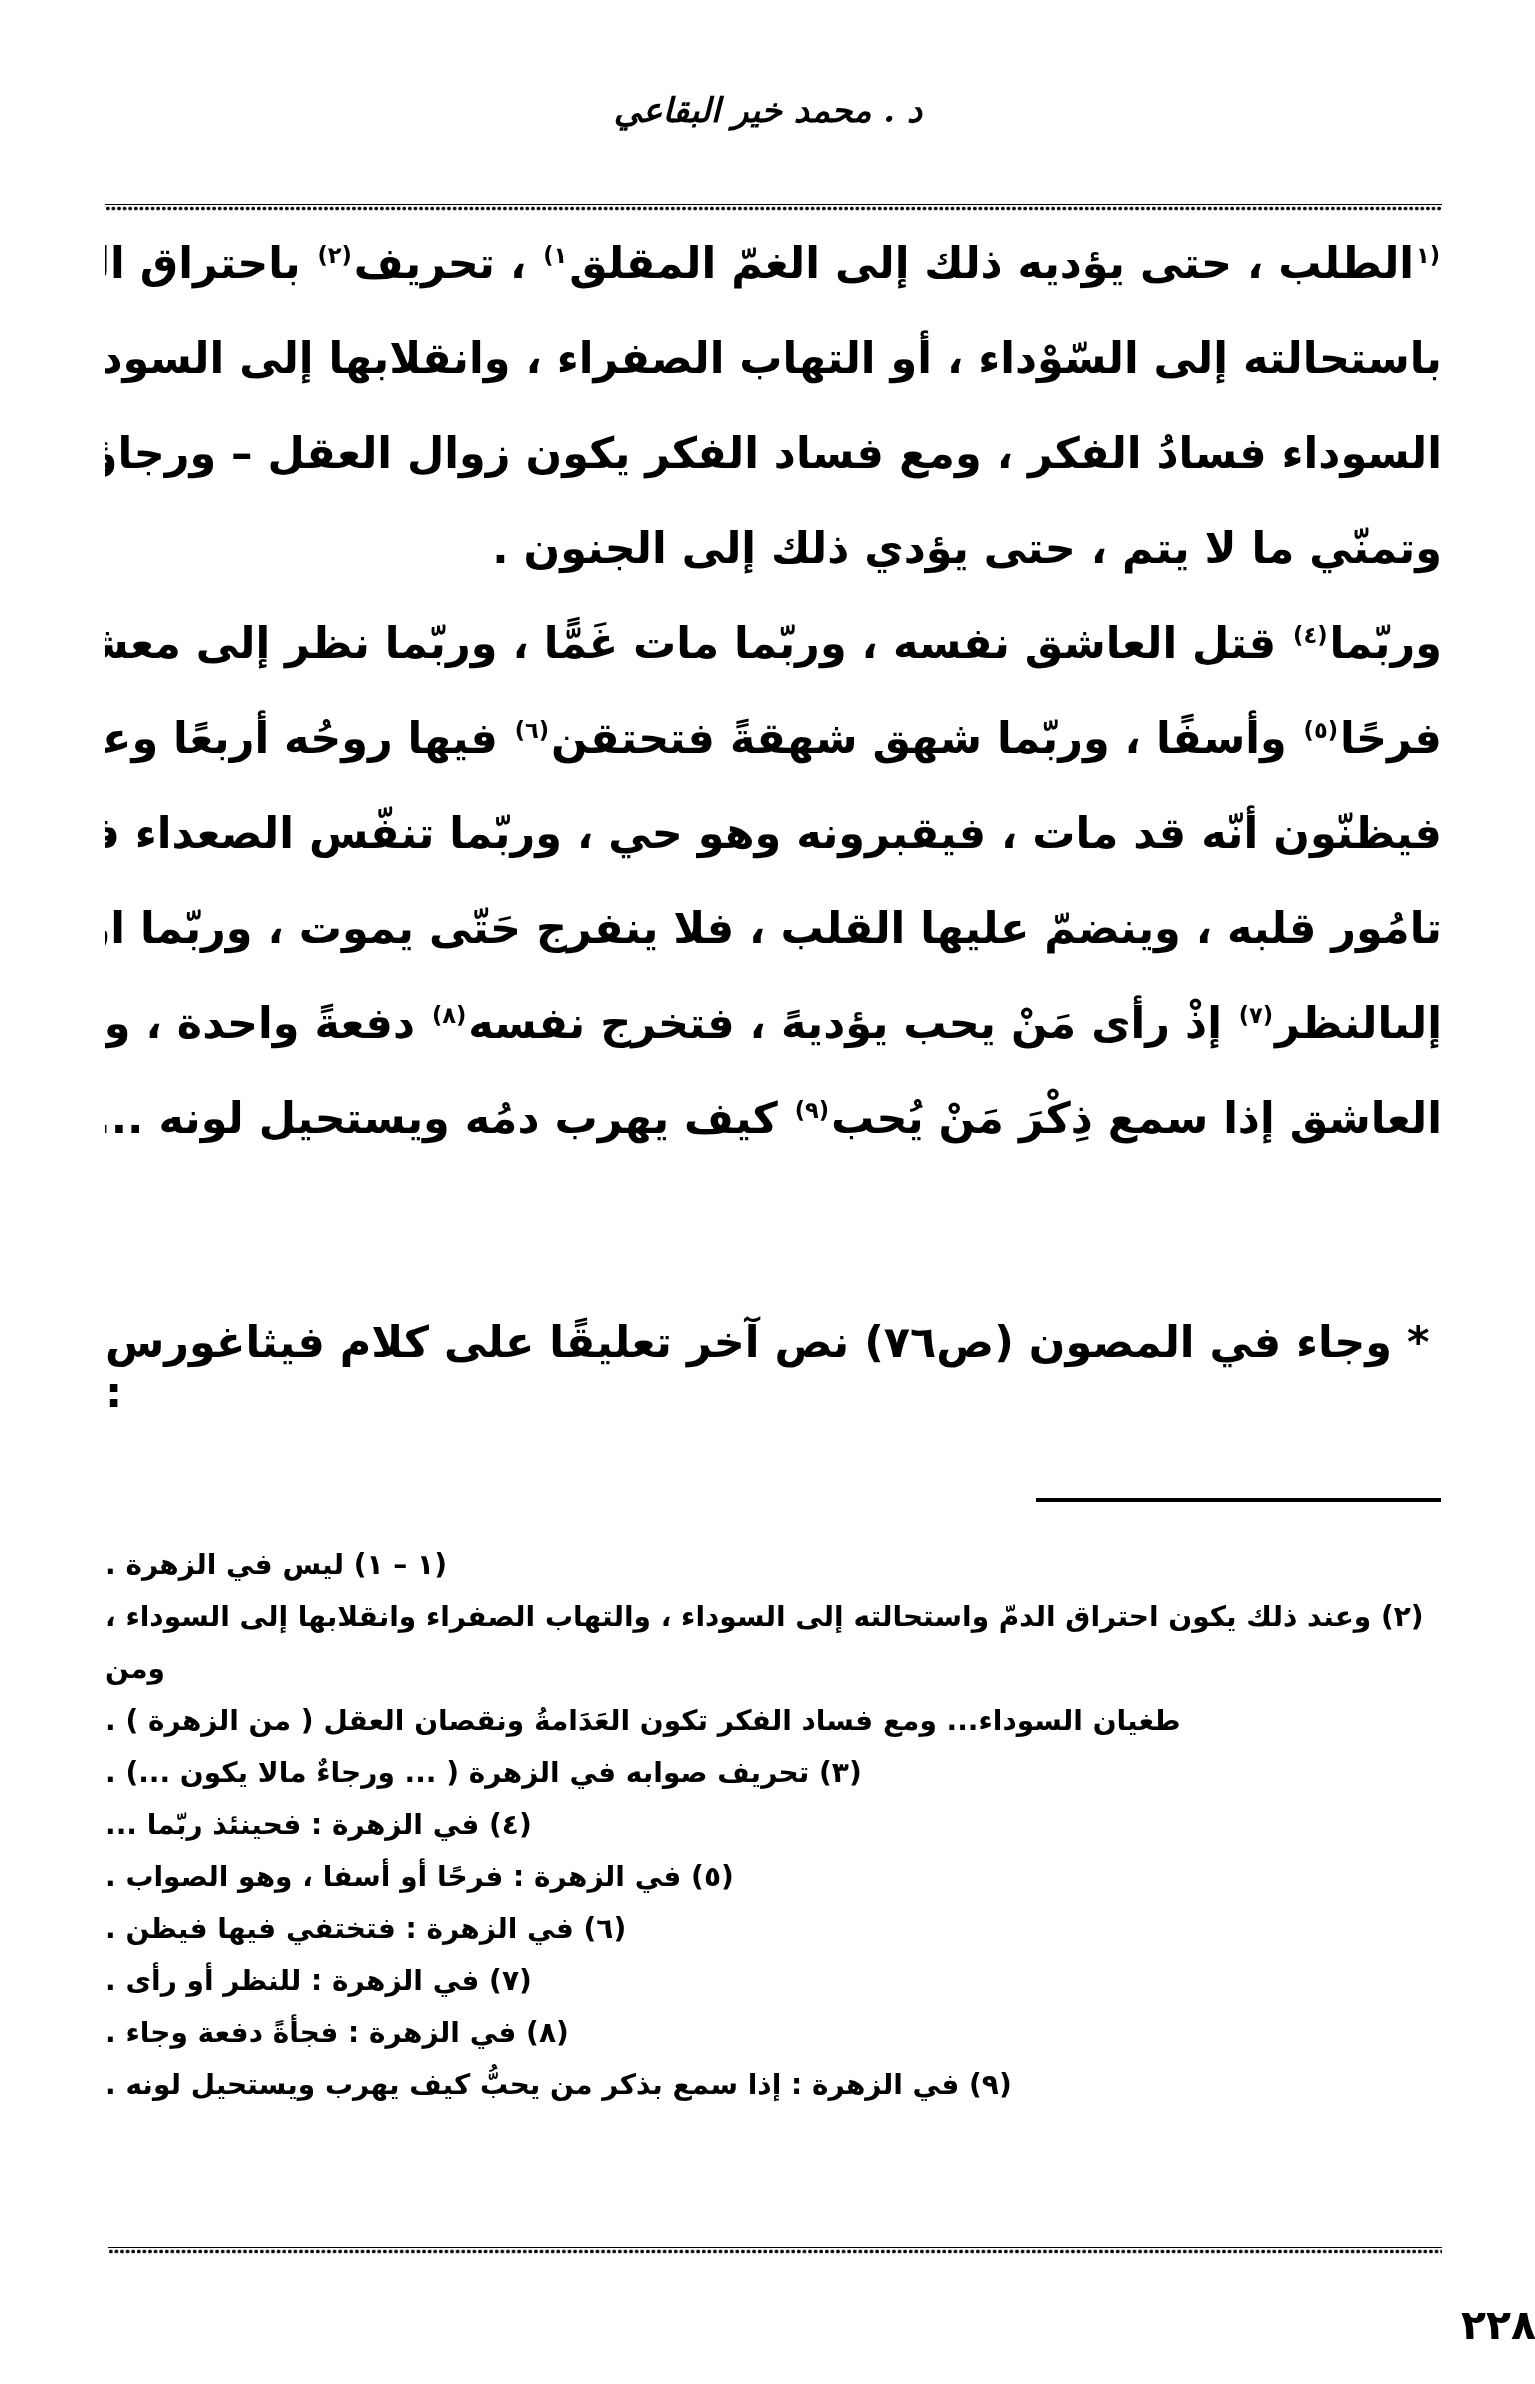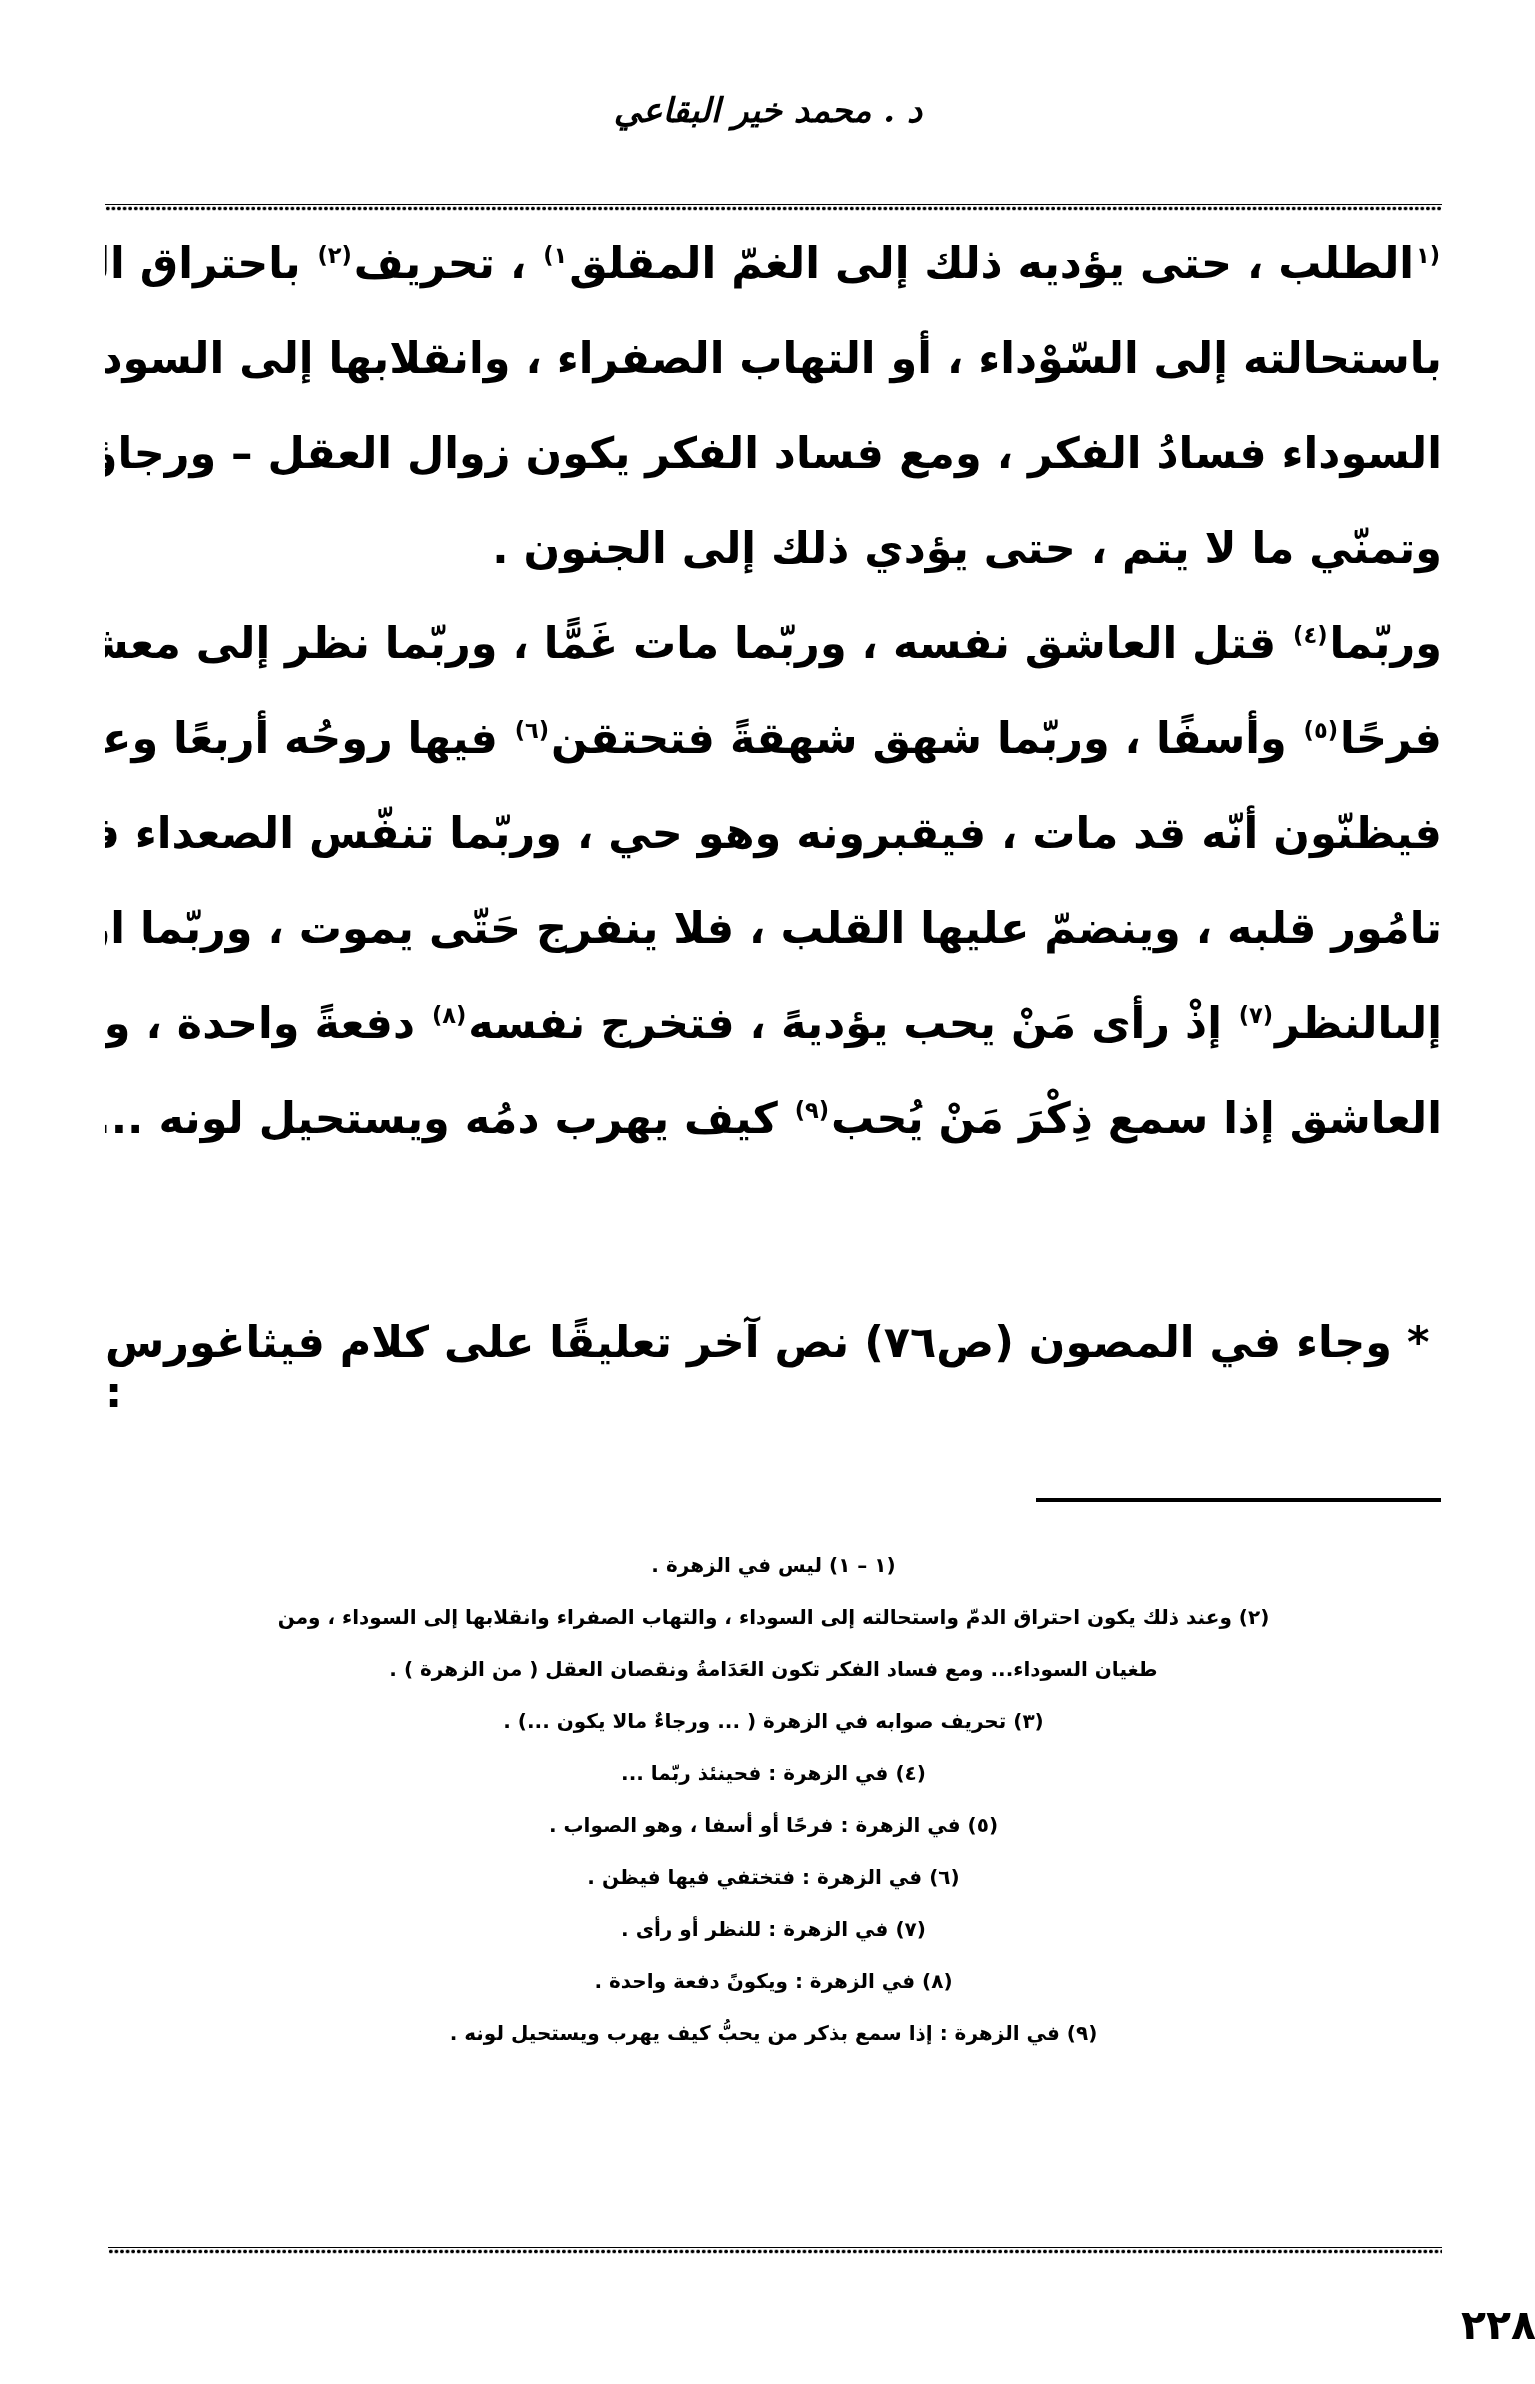--- a/index.html
+++ b/index.html
@@ -41,23 +41,23 @@
       direction: rtl; text-align: left;
       font-family: "DejaVu Sans", "Liberation Sans", sans-serif;
       font-size: 43px; font-weight: bold;
     }
     .fn-rule {
       position: absolute; top: 1466px; left: 1036px; width: 405px; height: 3.8px;
       background: #000;
     }
     .footnotes {
       position: absolute; top: 1507px; left: 105px; width: 1337px;
-      direction: rtl; text-align: center;
+      direction: rtl; text-align: left;
       font-family: "DejaVu Sans", "Liberation Sans", sans-serif;
-      font-size: 20px; font-weight: bold; line-height: 52px;
+      font-size: 28px; font-weight: bold; line-height: 52px;
     }
     .footnote { display: block; }
     .footnote .cont { display: block; }
     .page-number {
       position: absolute; top: 2269px; left: 0; width: 1536px; text-align: right;
       direction: rtl;
       font-family: "DejaVu Sans", "Liberation Sans", sans-serif;
       font-size: 41px; font-weight: bold;
     }
   </style>
@@ -88,21 +88,21 @@
   <div class="fn-rule"></div>
 
   <div class="footnotes" id="footnotes">
       <div class="footnote"><span>(١ – ١) </span><span>ليس في الزهرة .</span></div>
       <div class="footnote"><span>(٢) </span><span>وعند ذلك يكون احتراق الدمّ واستحالته إلى السوداء ، والتهاب الصفراء وانقلابها إلى السوداء ، ومن</span><span class="cont">طغيان السوداء... ومع فساد الفكر تكون العَدَامةُ ونقصان العقل ( من الزهرة ) .</span></div>
       <div class="footnote"><span>(٣) </span><span>تحريف صوابه في الزهرة ( ... ورجاءٌ مالا يكون ...) .</span></div>
       <div class="footnote"><span>(٤) </span><span>في الزهرة : فحينئذ ربّما ...</span></div>
       <div class="footnote"><span>(٥) </span><span>في الزهرة : فرحًا أو أسفا ، وهو الصواب .</span></div>
       <div class="footnote"><span>(٦) </span><span>في الزهرة : فتختفي فيها فيظن .</span></div>
       <div class="footnote"><span>(٧) </span><span>في الزهرة : للنظر أو رأى .</span></div>
-      <div class="footnote"><span>(٨) </span><span>في الزهرة : ويكونً دفعة واحدة .</span></div>
+      <div class="footnote"><span>(٨) </span><span>في الزهرة : فجأةً دفعة وجاء .</span></div>
       <div class="footnote"><span>(٩) </span><span>في الزهرة : إذا سمع بذكر من يحبُّ كيف يهرب ويستحيل لونه .</span></div>
     </div>
 
   <div class="rule-dotted rule-bottom"></div>
 
   <div class="page-number">٢٢٨</div>
 
 </div>
 
 

